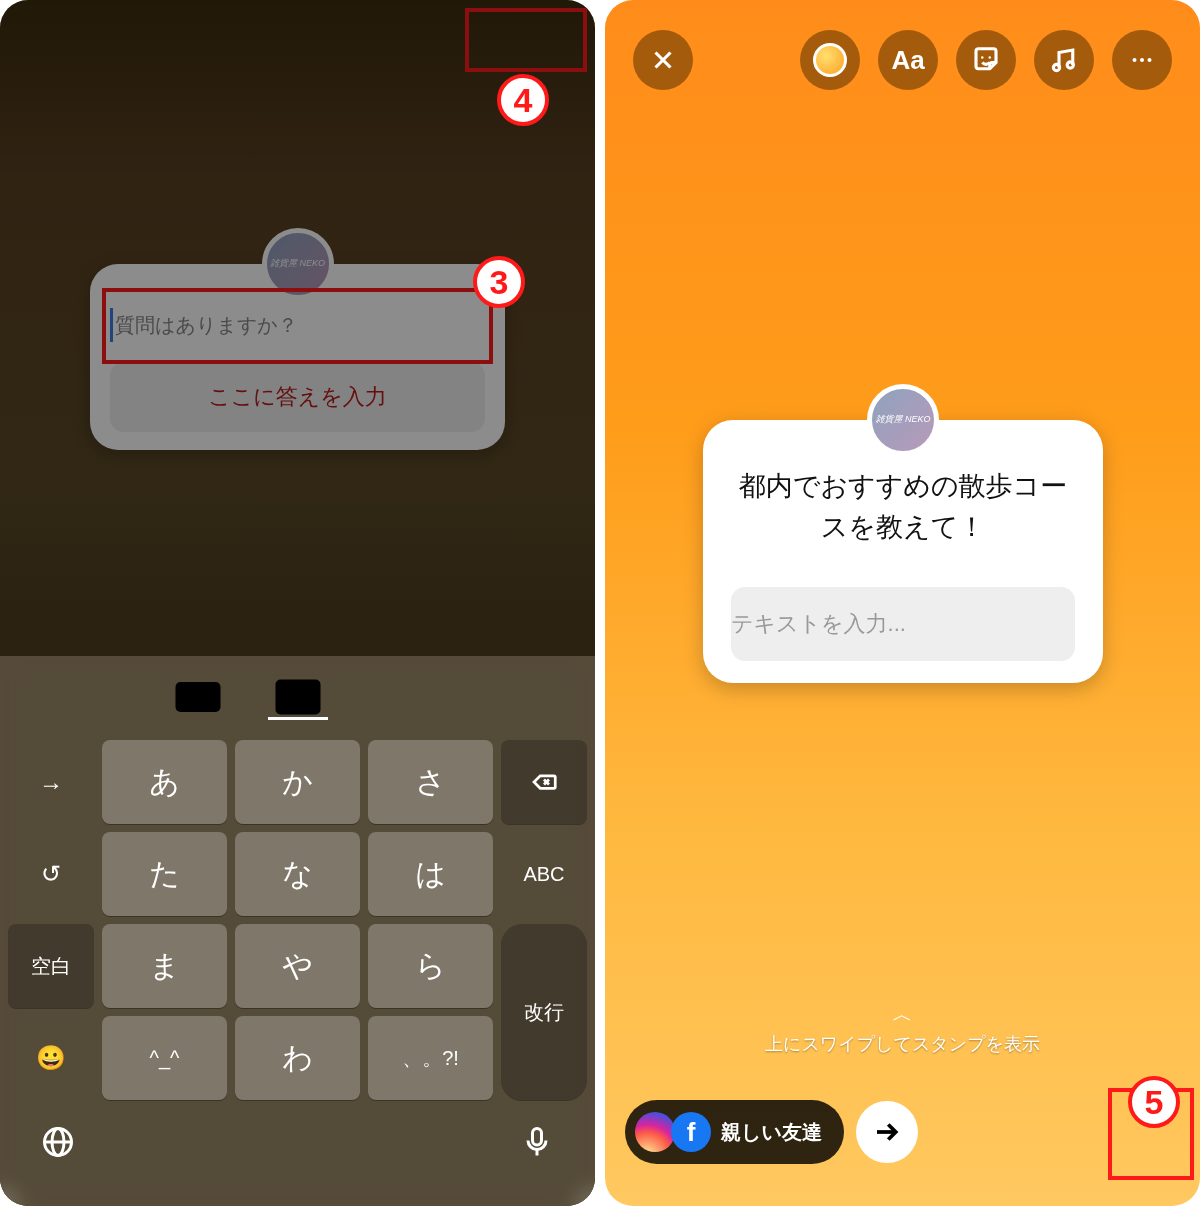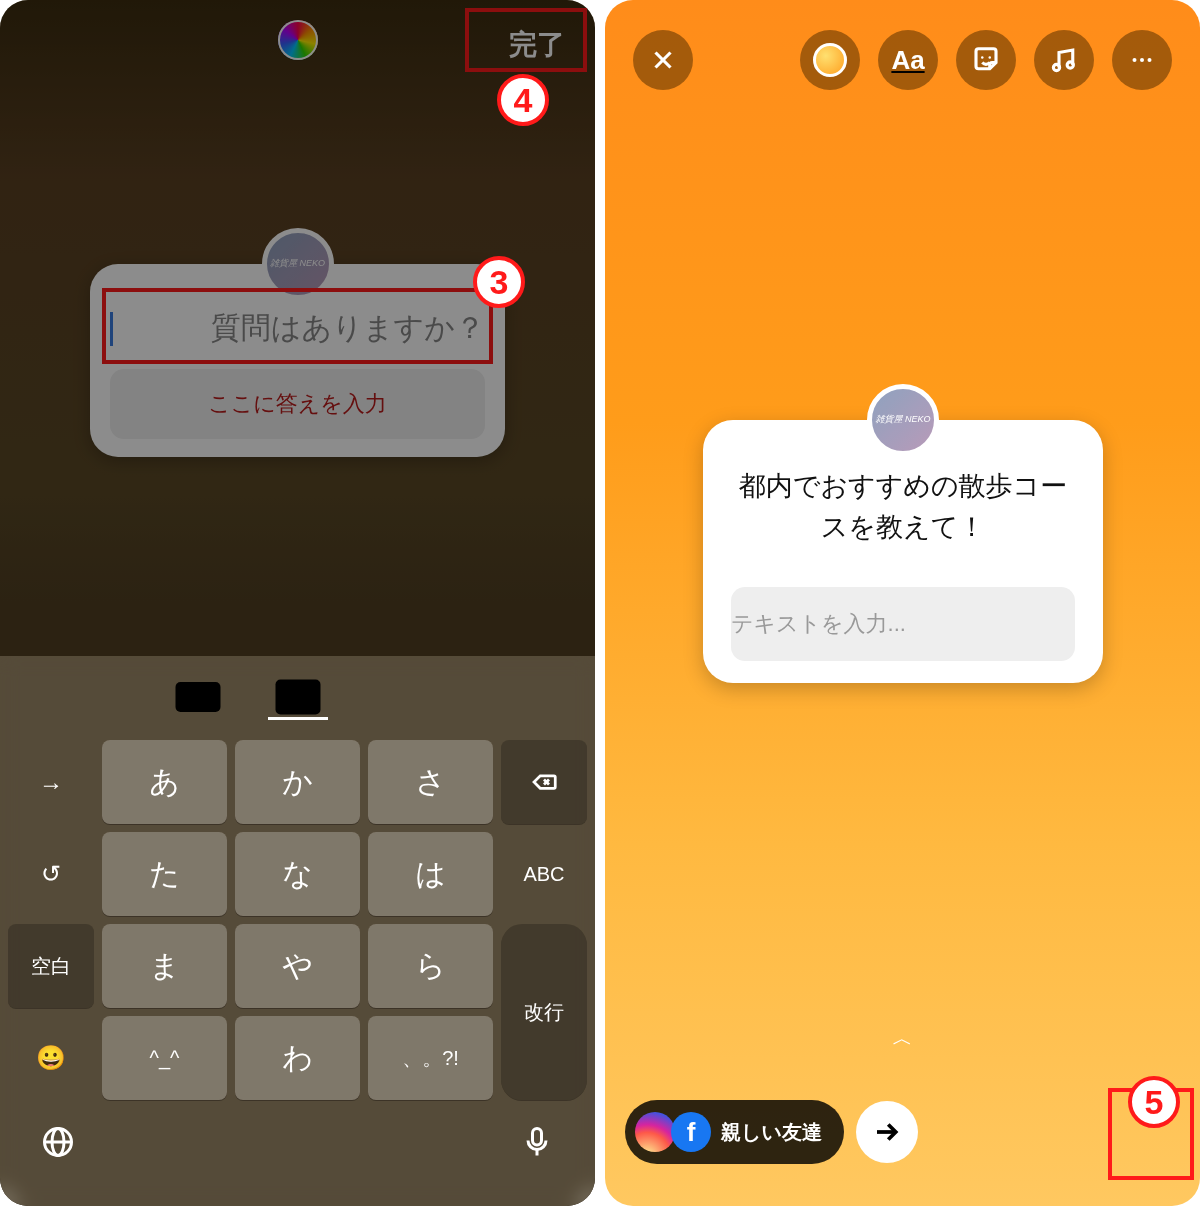--- a/index.html
+++ b/index.html
@@ -67,23 +67,23 @@
     background: linear-gradient(135deg,#b8c8e0,#d8c0d8);
     border: 5px solid #fff;
     overflow: hidden;
     display:flex; align-items:center; justify-content:center;
     font-size:9px; color:#fff; font-weight:400; text-align:center;
     background-image: linear-gradient(135deg,#9bb0d0 0%,#c8a8c8 100%);
   }
   .avatar::after{ content:""; position:absolute; inset:0; background: rgba(0,0,0,0.08); }
   .avatar .av-text{ position:relative; z-index:1; line-height:1.1; font-style:italic;}
   .q-prompt {
-    text-align: center; font-size: 30px; color: #888;
+    text-align: center; font-size: 20px; color: #888;
     padding: 8px 0 20px;
-    display:flex; align-items:center; justify-content:space-between;
+    display:flex; align-items:center; justify-content:flex-start;
   }
   .cursor-bar { display:inline-block; width:3px; height:34px; background:#3b7de0; margin-right:2px; vertical-align:middle;}
   .q-prompt-hl { position:absolute; top:24px; left:12px; right:12px; height:76px; border:4px solid #ff1a1a; }
   .answer-box {
     background: #eee; border-radius: 14px;
     text-align: center; padding: 20px 0;
     color: #b91c1c; font-size: 22px;
   }
 
   
@@ -121,21 +121,20 @@
   .kb-bottom svg{ width:36px; height:36px; stroke:#fff; fill:none; stroke-width:2;}
 
   
   .phone-right {
     background: linear-gradient(180deg, #ff8c1a 0%, #ff9c1a 35%, #ffb940 70%, #ffc860 100%);
   }
   .top-bar-right {
     position: absolute; top: 30px; left: 0; right: 0;
     display: flex; align-items: center; gap: 18px;
     padding: 0 28px;
-    text-decoration: underline;
   }
   .pill-btn {
     width: 60px; height: 60px; border-radius: 30px;
     background: rgba(90,50,0,0.55);
     display: flex; align-items: center; justify-content: center;
     color: #fff;
   }
   .pill-btn svg { width: 30px; height: 30px; stroke: #fff; fill: none; stroke-width: 2.5; }
   .top-spacer { flex: 1; }
   .color-circle {
@@ -196,24 +195,20 @@
   }
   .send-btn svg { width: 30px; height: 30px; stroke: #000; stroke-width: 3; fill: none; }
   .send-hl { position:absolute; bottom:26px; right:6px; width:86px; height:92px; border:4px solid #ff1a1a; z-index:10;}
 </style>
 </head>
 <body>
 
 <div class="container">
 
   <div class="phone phone-left">
-    <div class="top-bar-left">
-      <div class="color-wheel"></div>
-      <div class="done-btn">完了</div>
-    </div>
     <div class="done-hl"></div>
     <div class="marker marker-4">4</div>
 
     <div class="question-card">
       <div class="avatar">
           <span class="av-text">雑貨屋
 NEKO</span>
         </div>
       <div class="q-prompt-hl"></div>
       <div class="q-prompt">
@@ -348,20 +343,21 @@
       <div class="avatar">
           <span class="av-text">雑貨屋
 NEKO</span>
         </div>
       <div class="q-text-r">都内でおすすめの散歩コースを教えて！</div>
       <div class="answer-box-r">テキストを入力...</div>
     </div>
 
     <div class="swipe-hint">
       <div class="chev">︿</div>
+      <div class="txt">上にスワイプしてスタンプを表示</div>
     </div>
 
     <div class="share-bar">
       <div class="share-pill">
         <div class="ig-ico"></div>
         <div class="fb-ico">f</div>
         <span>親しい友達</span>
       </div>
       <div class="send-btn">
           <svg viewBox="0 0 24 24">

